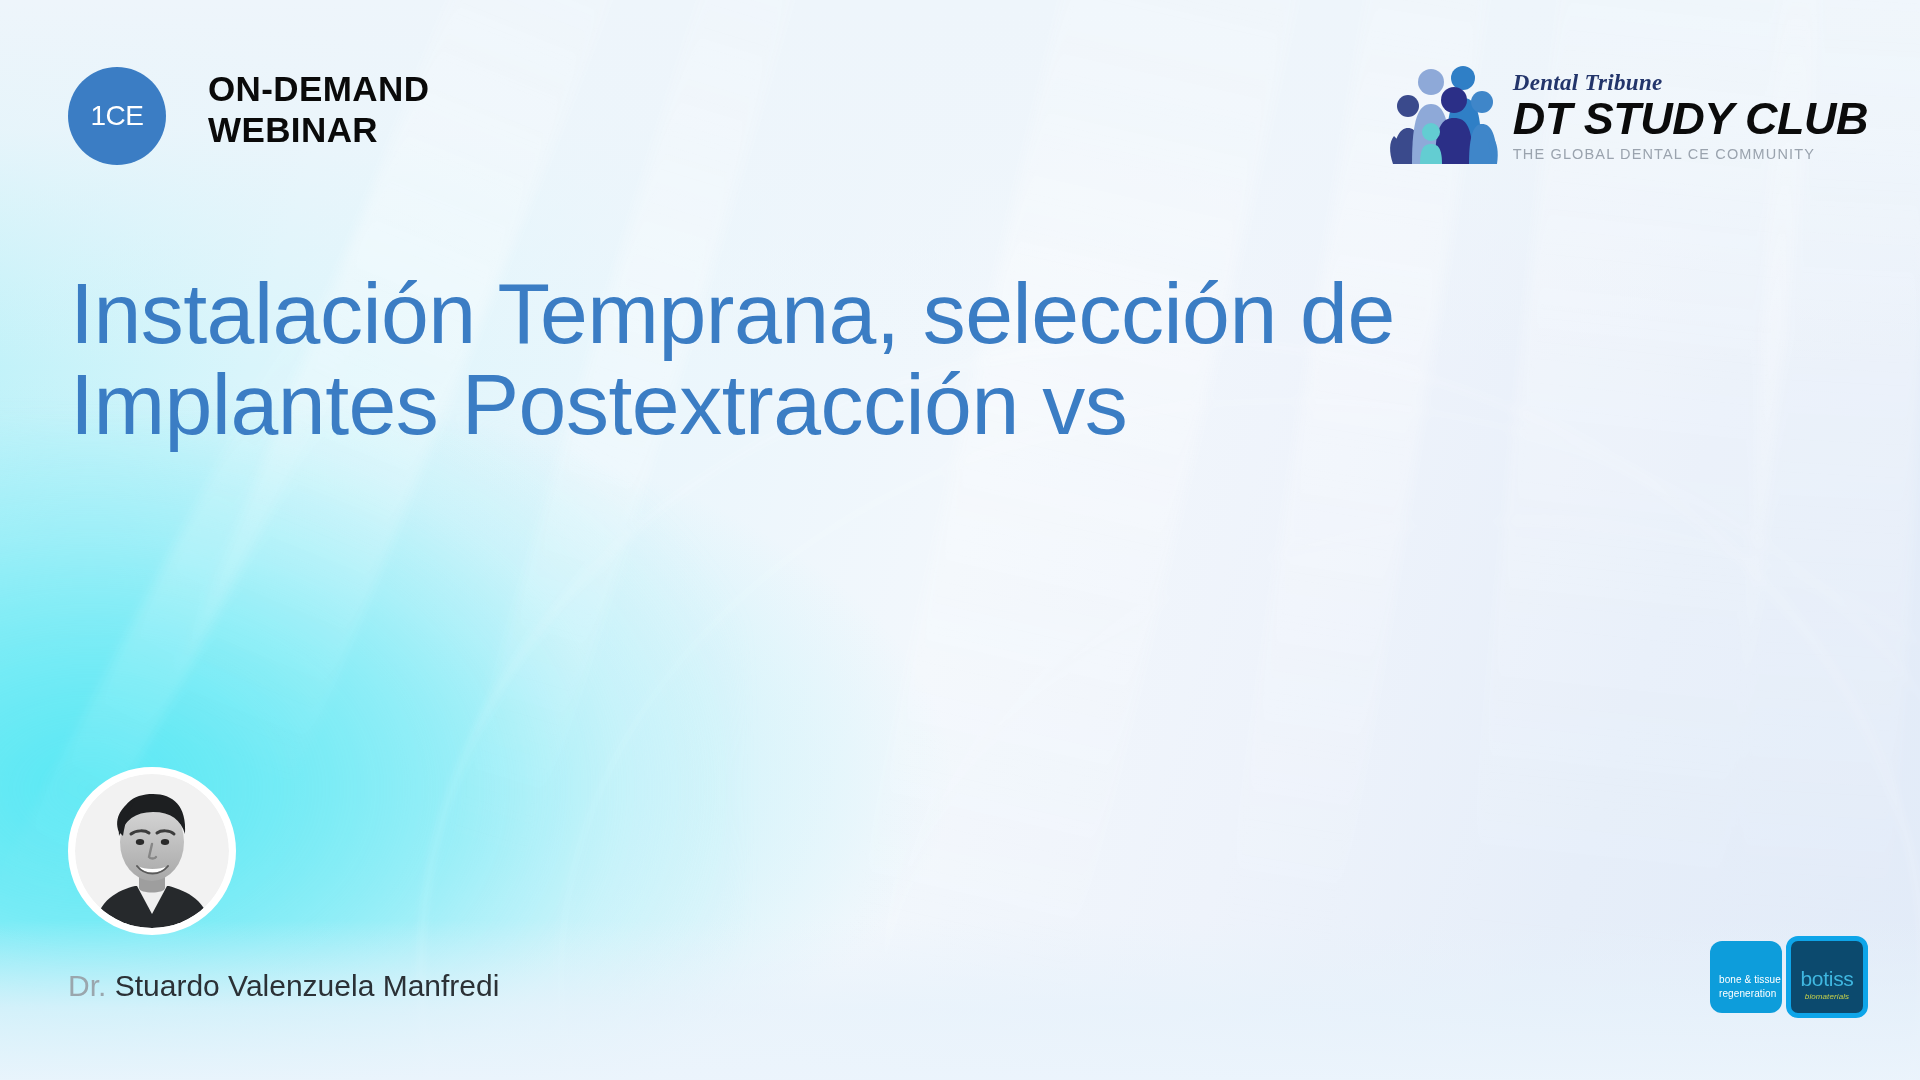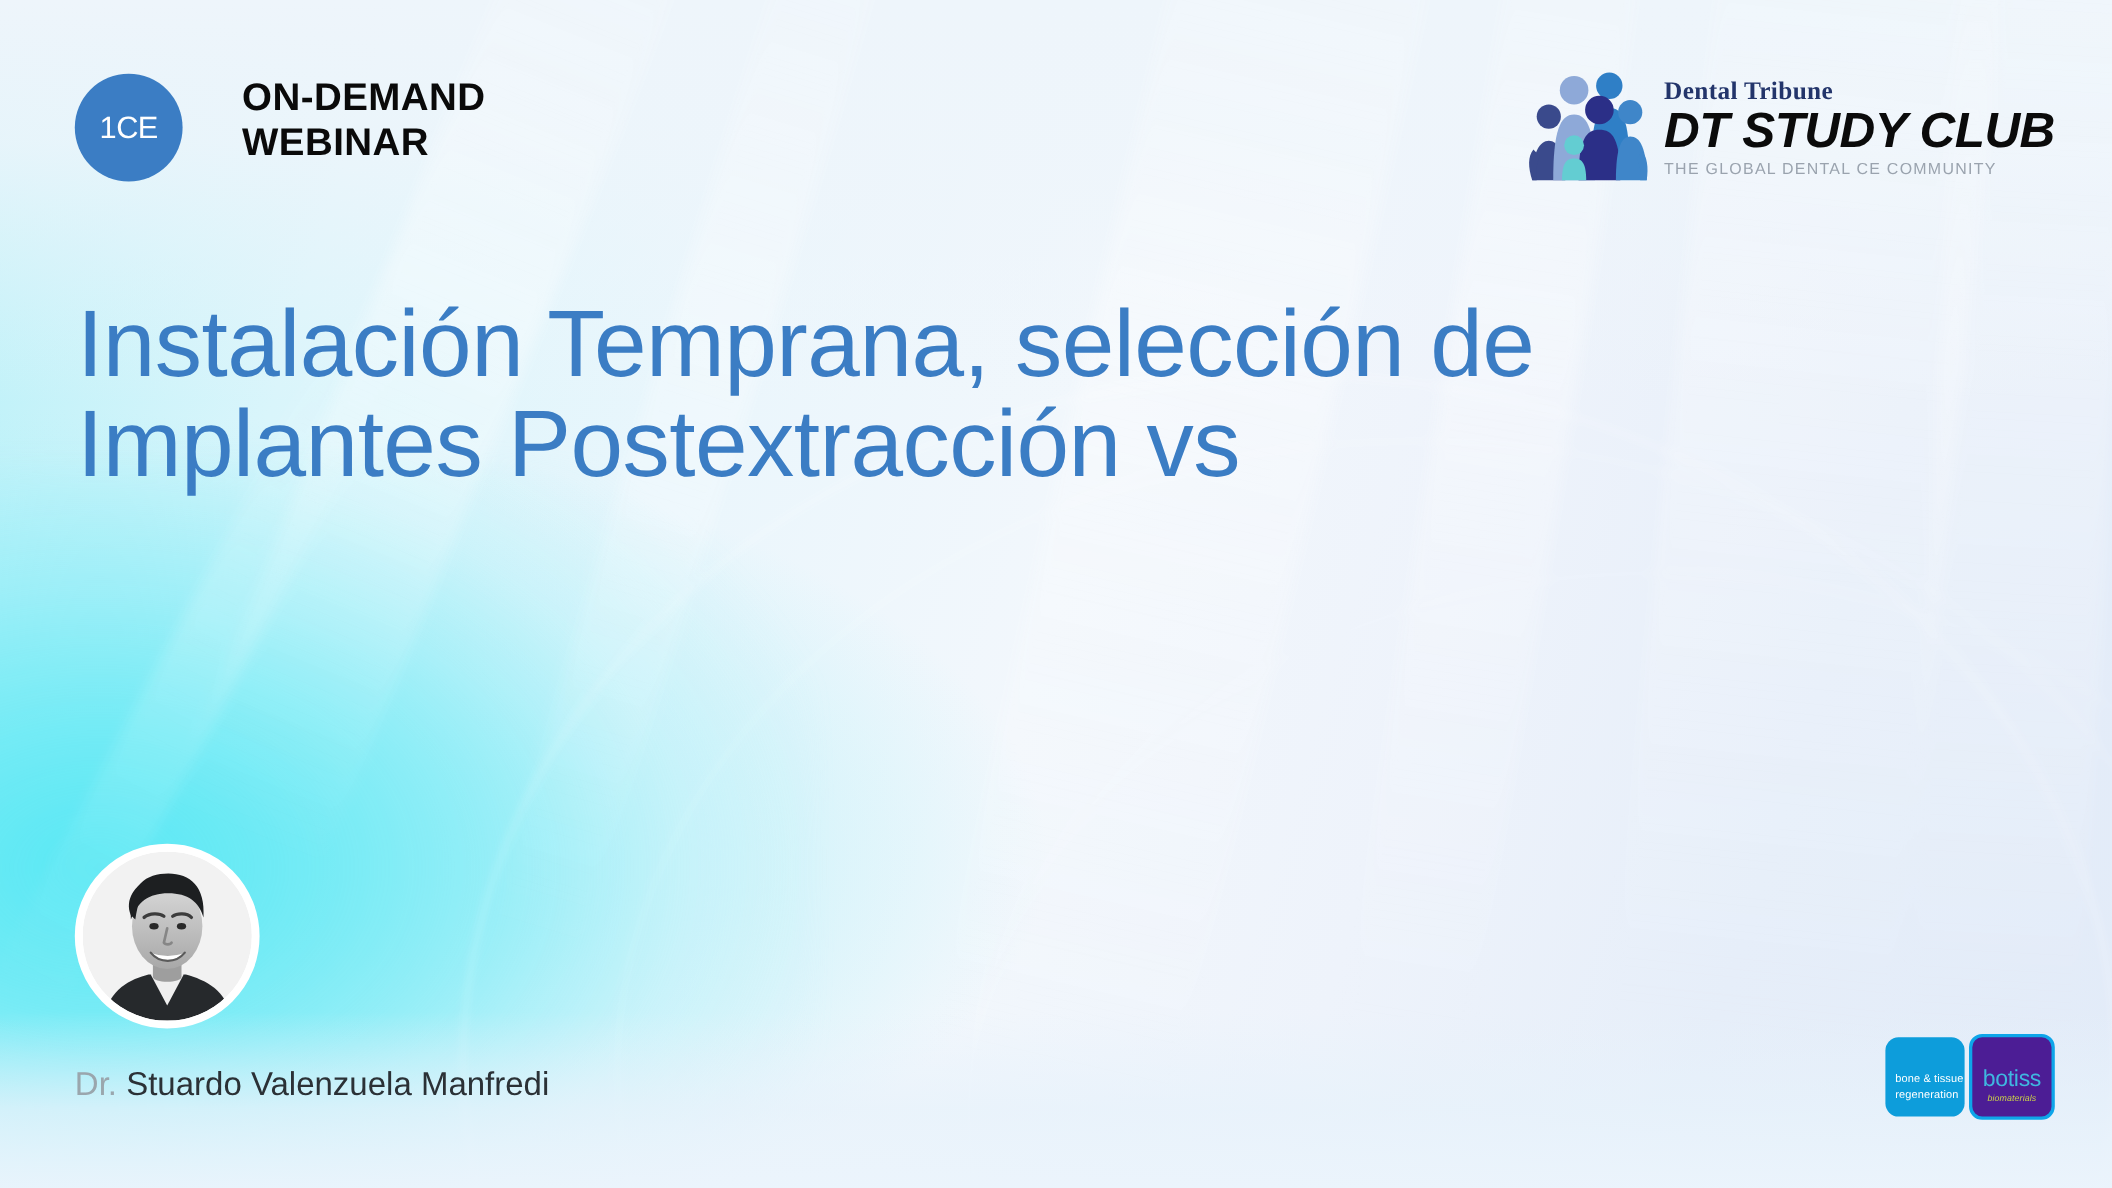--- a/index.html
+++ b/index.html
@@ -87,41 +87,42 @@
   .kicker {
     position: absolute;
     left: 208px;
     top: 68px;
     color: #0a0a0a;
     font-size: 35px;
     font-weight: bold;
     line-height: 1.18;
     letter-spacing: 0.4px;
   }
-  .kicker div { white-space: nowrap; margin-left: 12px; }
+  .kicker div { white-space: nowrap; }
 
   
   .dt-logo {
     position: absolute;
     right: 52px;
     top: 60px;
     display: flex;
     align-items: flex-end;
     gap: 14px;
   }
   .dt-people { width: 112px; height: 104px; display: block; }
   .dt-words { padding-bottom: 2px; }
   .dt-tribune {
     color: #23356b;
     font-family: "Liberation Serif", serif;
     font-weight: bold;
     font-size: 23px;
     letter-spacing: 0.3px;
     line-height: 1;
     margin-bottom: 2px;
+    font-style: italic;
   }
   .dt-studyclub {
     color: #0b0b0b;
     font-size: 45px;
     font-weight: bold;
     font-style: italic;
     letter-spacing: -0.5px;
     line-height: 1.02;
   }
   .dt-tagline {
@@ -200,22 +201,22 @@
     bottom: 13px;
     color: #ffffff;
     font-size: 10px;
     line-height: 1.35;
     letter-spacing: 0.1px;
   }
   .botiss-card {
     width: 72px;
     height: 72px;
     border-radius: 12px;
-    background: #4c1d95;
-    border: 3px solid #0ea5e9;
+    background: #0c4a6e;
+    border: 5px solid #0ea5e9;
     position: relative;
   }
   .botiss-card .bw {
     position: absolute;
     left: 0; right: 0;
     bottom: 22px;
     text-align: center;
     color: #3fb7e0;
     font-size: 21px;
     font-weight: 300;

